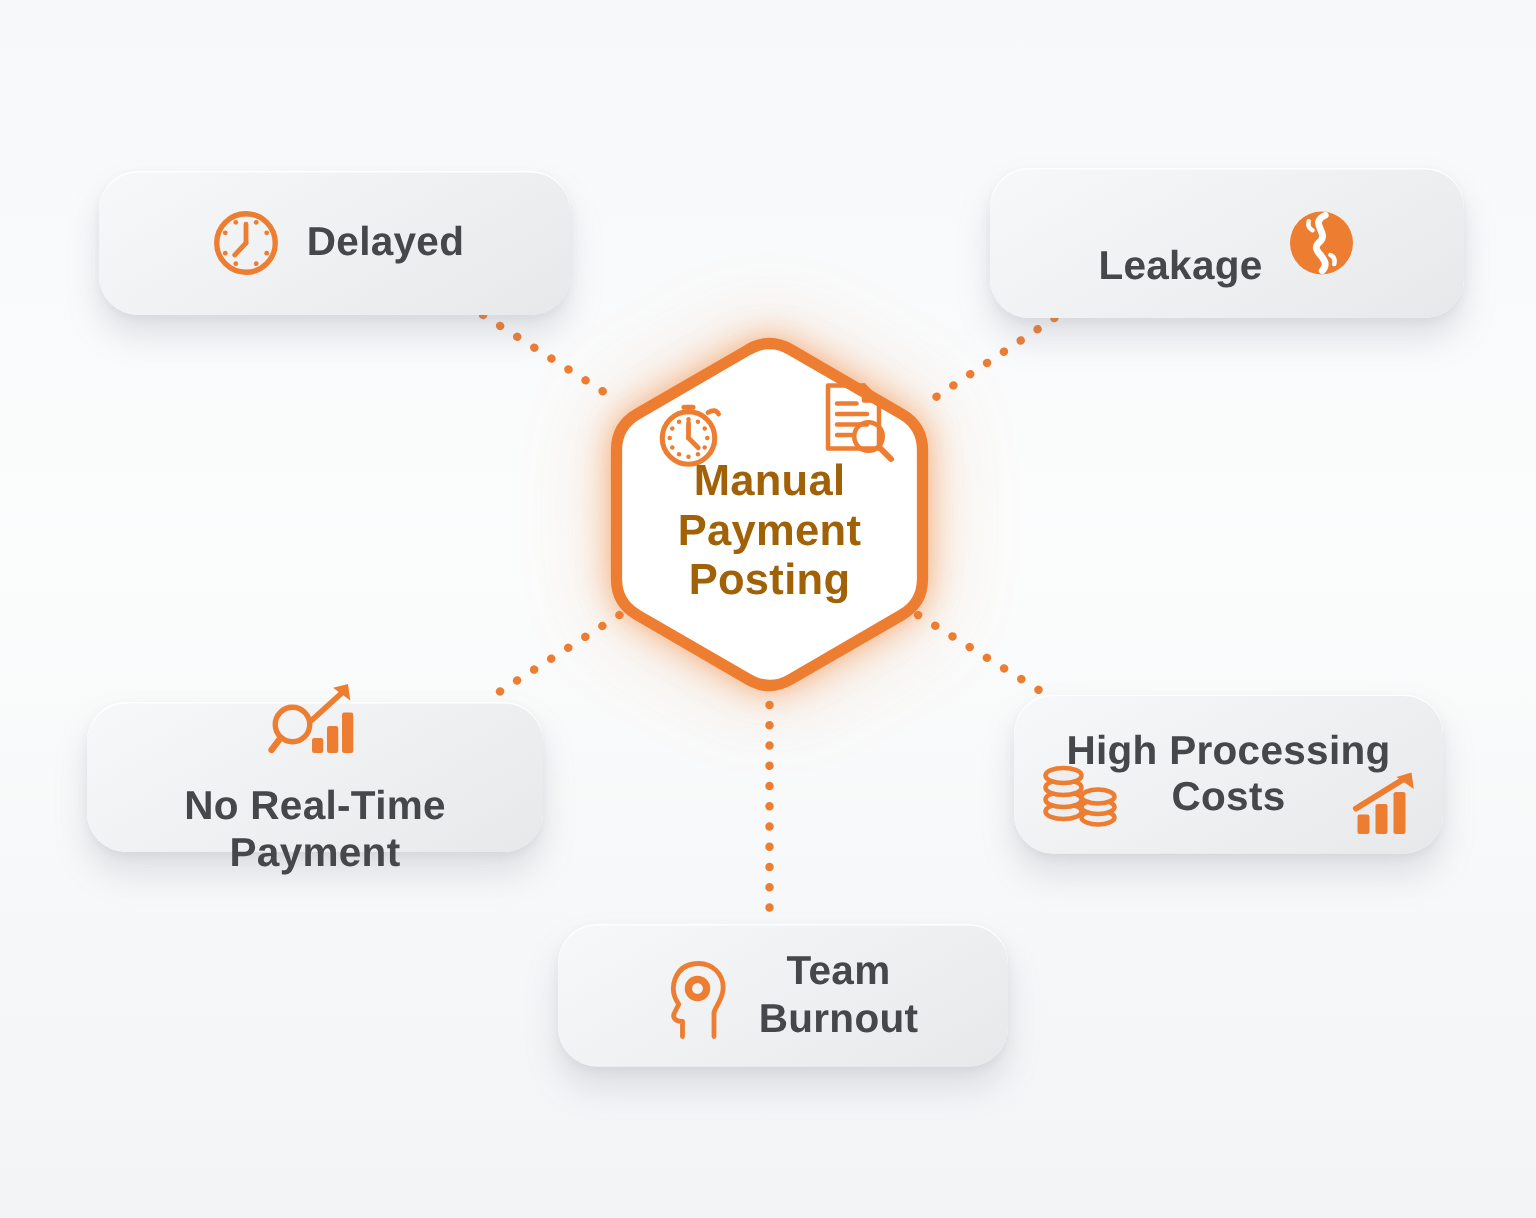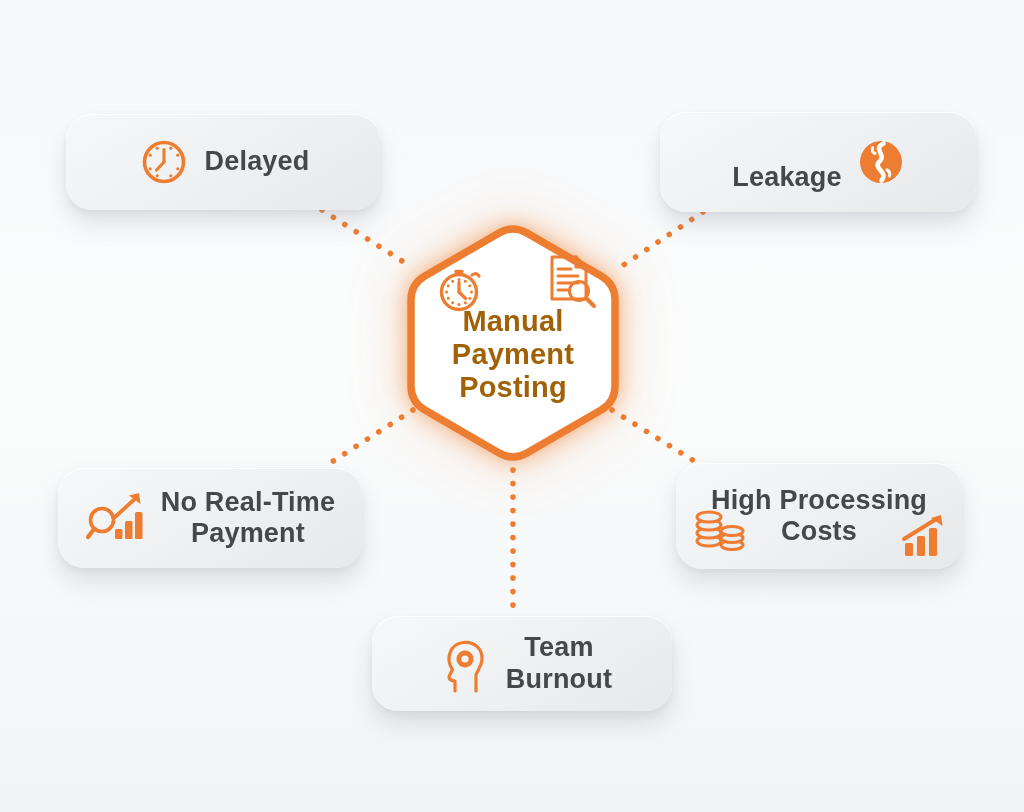--- a/index.html
+++ b/index.html
@@ -23,21 +23,21 @@
     display:flex;align-items:center;justify-content:center;
   }
   .card .label{
     color:#45474a;font-weight:bold;font-size:27px;line-height:1.16;
     text-align:center;letter-spacing:.2px;
   }
   .card .icon{flex:0 0 auto;display:flex;align-items:center;justify-content:center;}
 
   .card-tl{left:66px;top:114px;width:294px;height:96px;gap:14px;padding:0 10px;}
   .card-tr{left:660px;top:112px;width:292px;height:100px;gap:16px;padding:0 12px;}
-  .card-ml{left:58px;top:468px;width:288px;height:100px;gap:12px;padding:0 8px;}
+  .card-ml{left:58px;top:468px;width:288px;height:100px;gap:12px;padding:0 8px;flex-direction:column;}
   .card-mr{left:676px;top:463px;width:286px;height:106px;}
   .card-b {left:372px;top:616px;width:280px;height:95px;gap:16px;padding:0 10px;}
 
   .card-mr .label{position:relative;z-index:2;}
   .card-mr .icon-coins{position:absolute;left:16px;bottom:12px;}
   .card-mr .icon-growth{position:absolute;right:14px;bottom:10px;}
 
   
   .hex-wrap{position:absolute;left:400px;top:217px;width:226px;height:252px;}
   .hex-svg{position:absolute;left:0;top:0;

